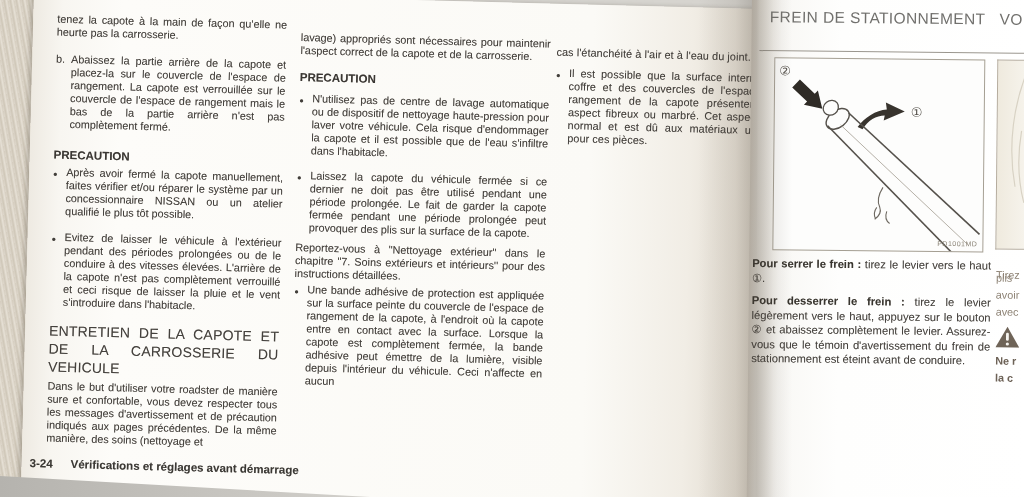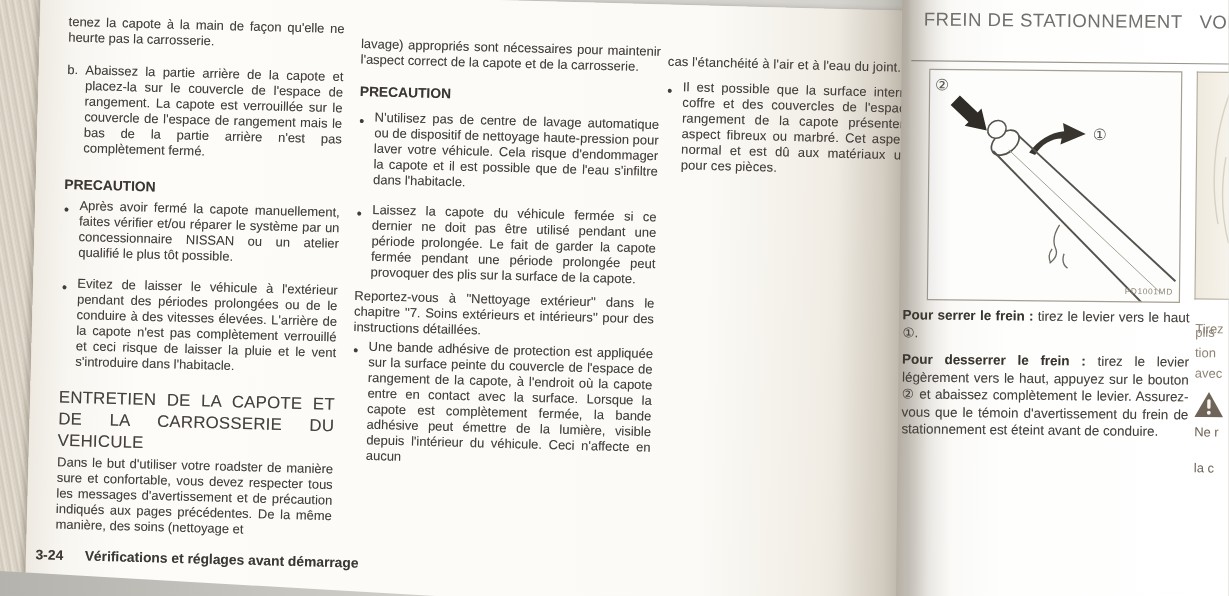--- a/index.html
+++ b/index.html
@@ -63,21 +63,21 @@
   .figure{position:absolute;left:23px;top:63px;width:211px;height:193px;border:1px solid #a59f93;
           background:#fdfdfc;box-sizing:border-box;}
   .figure svg{display:block;width:100%;height:100%;}
   .fig-caption{position:absolute;right:5px;bottom:4px;font-size:7px;color:#8c8577;letter-spacing:.5px;}
   .rp-para{position:absolute;left:3px;width:239px;font-size:11.2px;line-height:14.5px;color:#45423e;
            text-align:justify;text-shadow:0 0 .5px rgba(80,70,60,.3);}
   .rp-para b{color:#38352f;}
   .edge-figure{position:absolute;left:246px;top:63px;width:44px;height:190px;border:1px solid #b5ac9e;
                border-right:none;background:linear-gradient(to right,#efeade,#faf8f3);box-sizing:border-box;}
   .edge-frag{position:absolute;left:247px;font-size:10.8px;color:#8d8274;white-space:nowrap;}
-  .edge-frag.bold{font-weight:normal;color:#6d6257;}
+  .edge-frag.bold{font-weight:bold;color:#6d6257;}
   .edge-warning{position:absolute;left:247px;width:24px;height:21px;}
 </style>
 </head>
 <body>
 
 <div class="scan">
 
   <div class="page-stack"></div>
 
   <div class="left-page">
@@ -168,28 +168,28 @@
       <b>Pour desserrer le frein :</b><span> tirez le levier légèrement vers le haut, appuyez sur le bouton ② et abaissez complètement le levier. Assurez-vous que le témoin d'avertissement du frein de stationnement est éteint avant de conduire.</span>
     </div>
 
     <div class="edge-figure">
       <svg viewBox="0 0 44 188" width="44" height="188">
         <path d="M30,8 C16,42 10,84 18,126 M39,6 C28,50 26,104 34,156 M24,70 C20,95 21,120 27,142" stroke="#d8d2c4" stroke-width="1.2" fill="none"></path>
       </svg>
     </div>
     <div class="edge-frag" style="top:272px">Tirez</div>
     <div class="edge-frag" style="top:275px">plis</div>
-    <div class="edge-frag" style="top:292px">tion</div>
+    <div class="edge-frag" style="top:292px">avoir</div>
     <div class="edge-frag" style="top:309px">avec</div>
     <div class="edge-warning" style="top:330px">
       <svg viewBox="0 0 24 21" width="24" height="21">
         <polygon points="12,0 24,21 0,21" fill="#6f6458"></polygon>
         <rect x="10.6" y="6" width="2.8" height="8" rx="1.3" fill="#f7f5f0"></rect>
         <circle cx="12" cy="17.3" r="1.6" fill="#f7f5f0"></circle>
       </svg>
     </div>
     <div class="edge-frag bold" style="top:358px">Ne r</div>
-    <div class="edge-frag bold" style="top:388px">la c</div>
+    <div class="edge-frag bold" style="top:375px">la c</div>
   </div>
 
   <div class="gutter-shadow"></div>
   <div class="bottom-wedge"></div>
 </div>
 
 </body></html>

